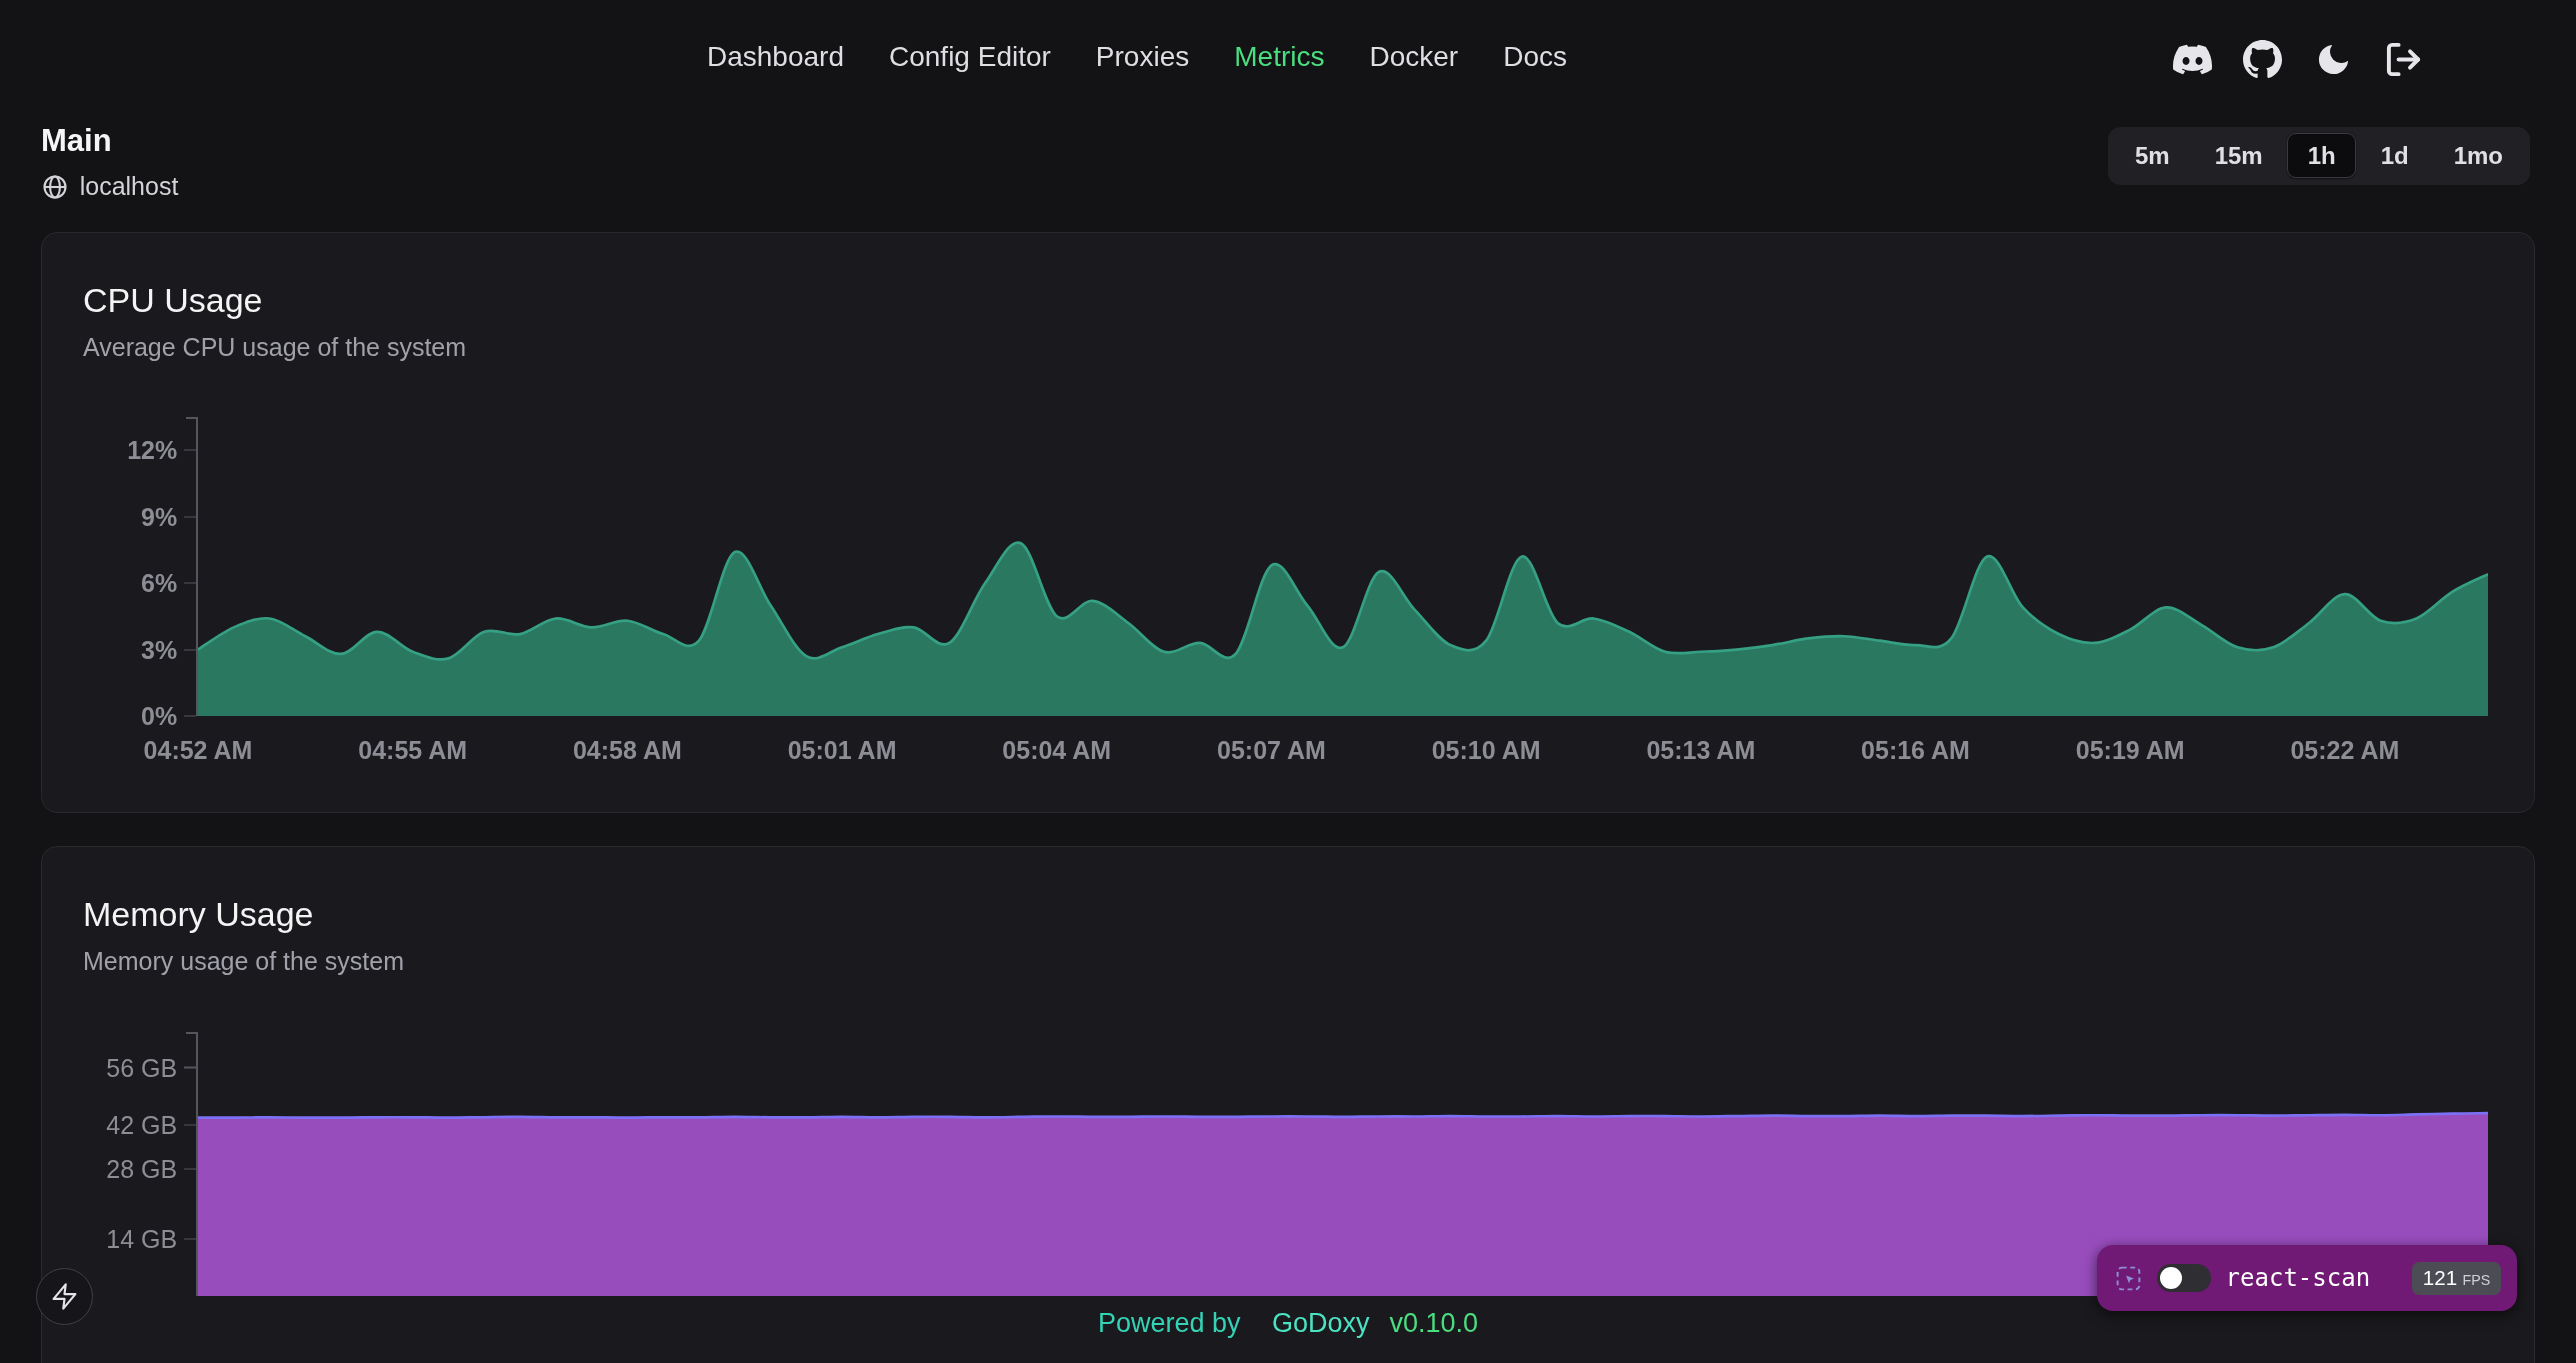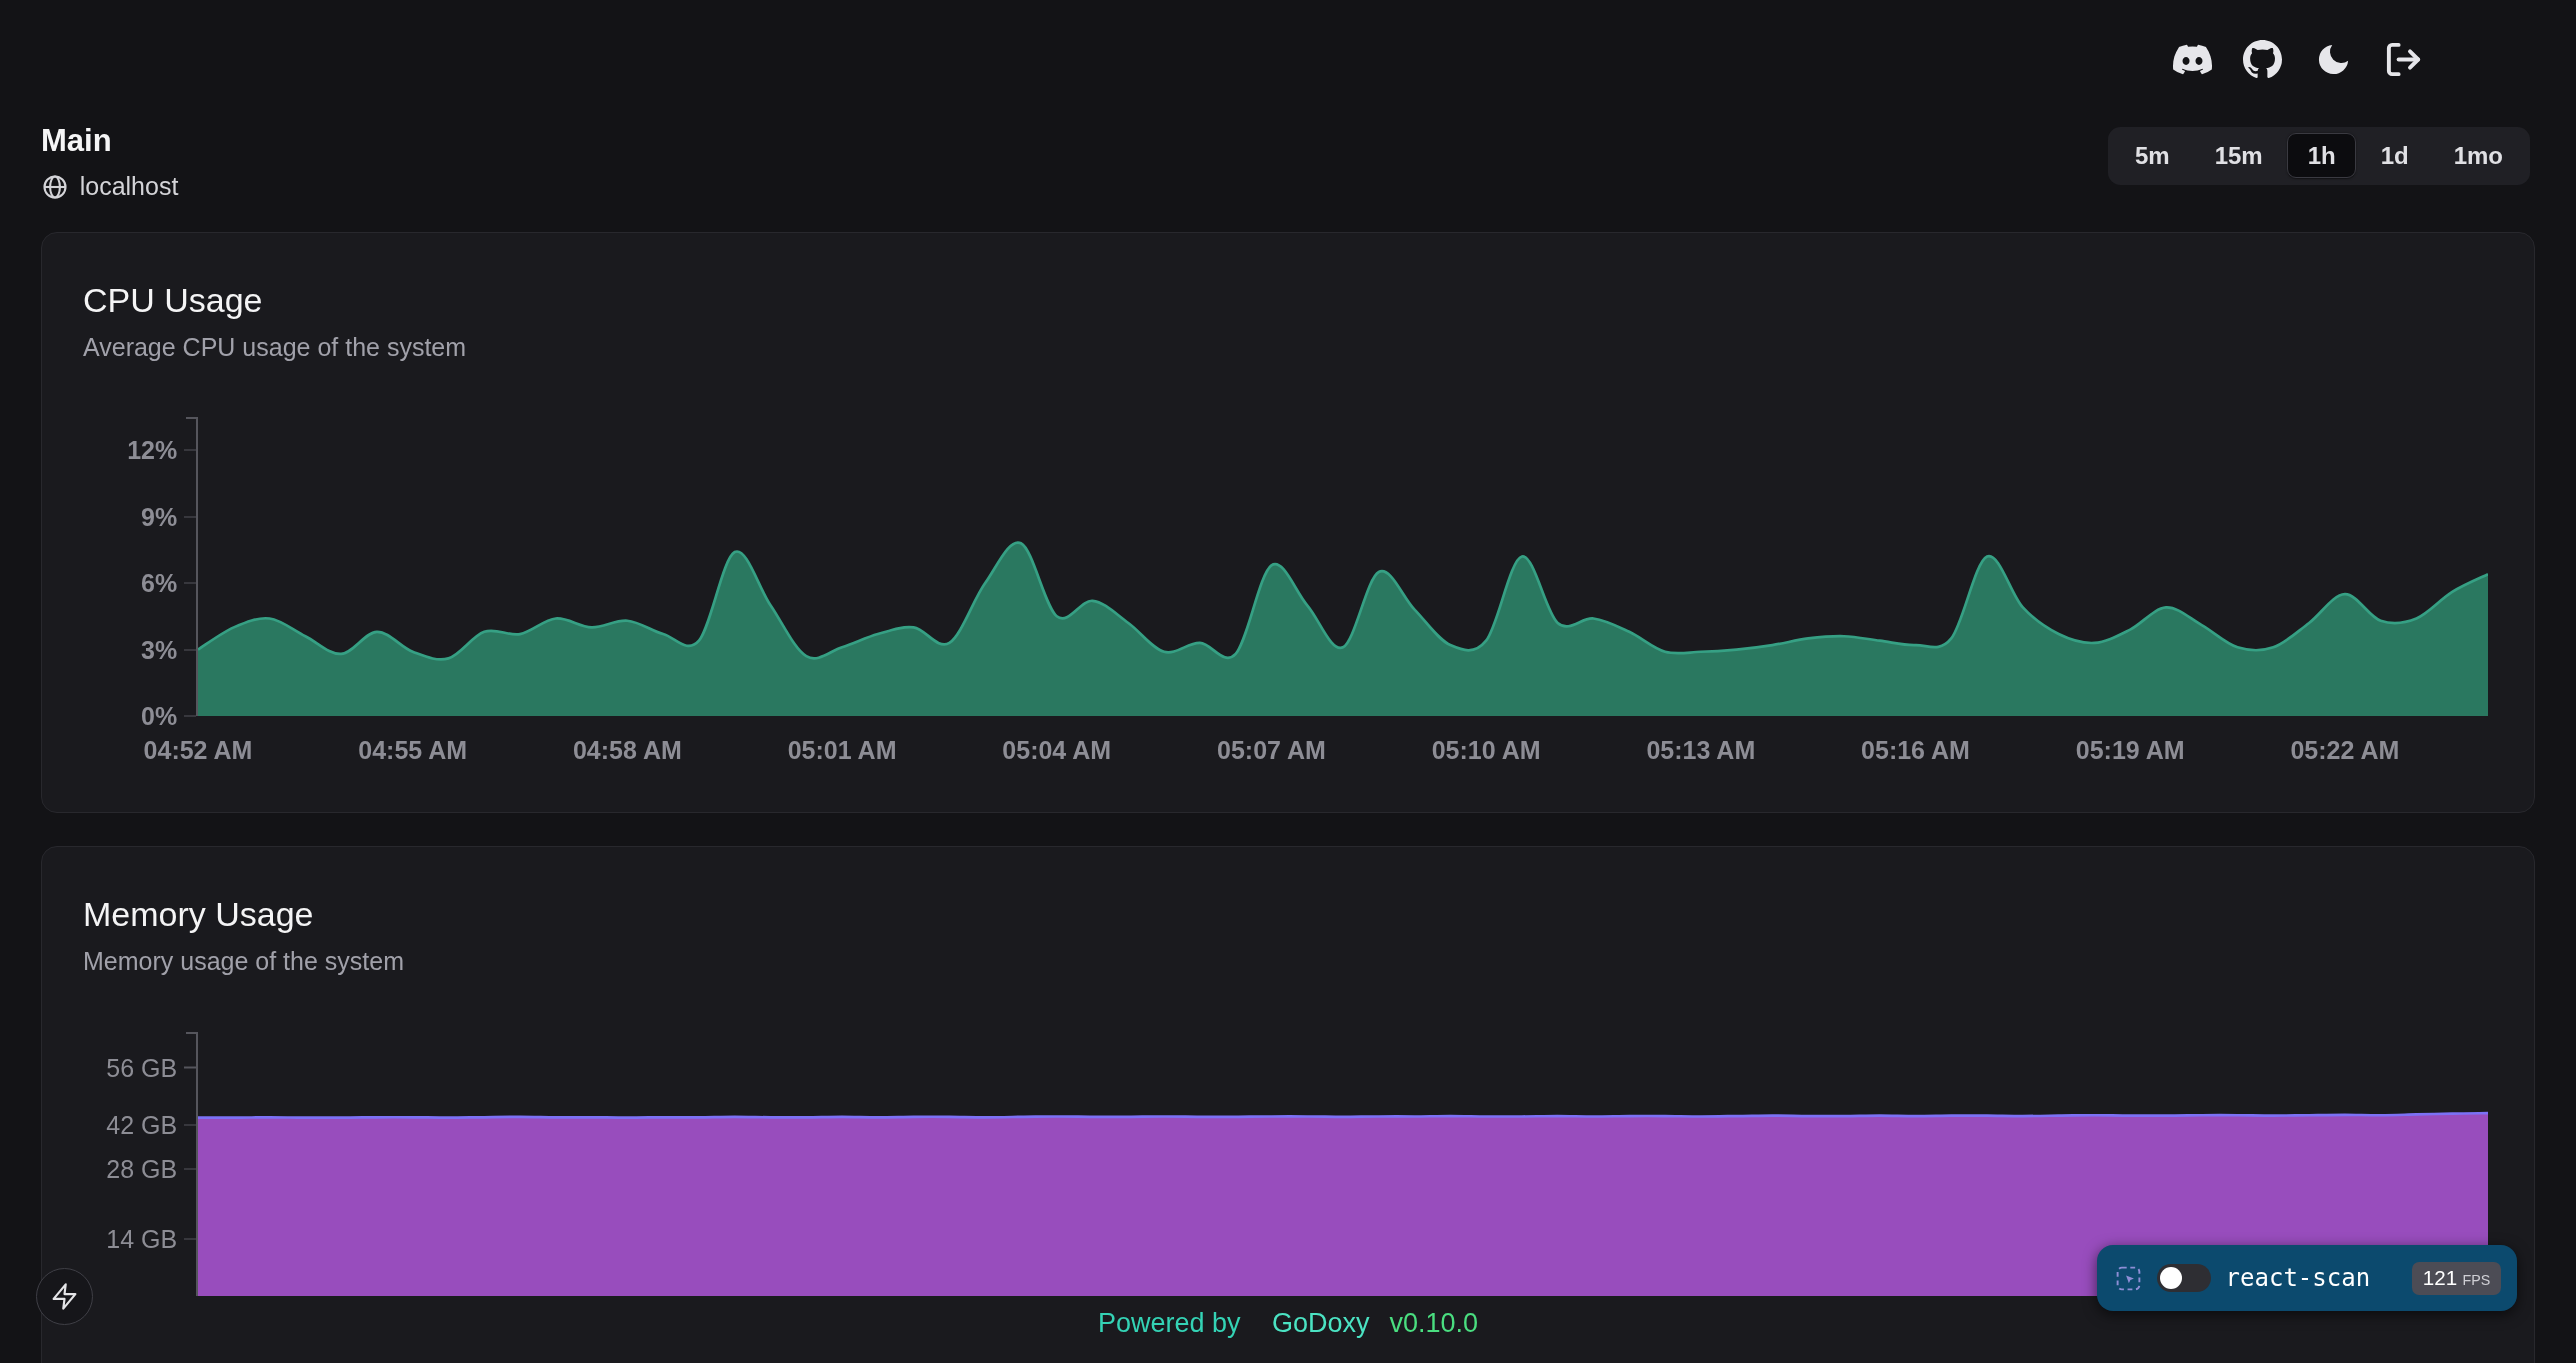--- a/index.html
+++ b/index.html
@@ -73,37 +73,45 @@
   .footer .brand { color:#4be3c3; margin-left:24px; cursor:pointer; }
   .footer .version { color:#4ade80; margin-left:12.5px; }
 
   
   .zap-btn { position:absolute; left:36px; top:1268px; width:57px; height:57px; border-radius:50%;
     border:1.8px solid #3f3f46; background:#16161a; display:flex; align-items:center; justify-content:center;
     cursor:pointer; z-index:6; }
   .zap-btn svg { width:29px; height:29px; color:#e4e4e7; }
 
   
-  .react-scan { position:absolute; left:2097px; top:1245px; width:420px; height:66px; background:#0c4a6e;
+  .react-scan { position:absolute; left:2097px; top:1245px; width:420px; height:66px; background:#701a75;
     border-radius:16px; display:flex; align-items:center; gap:14.3px; padding:0 16px; z-index:7;
     box-shadow:0 3.6px 14.3px rgba(0,0,0,.6); }
   .rs-icon { width:30px; height:30px; display:flex; align-items:center; justify-content:center; cursor:pointer; }
   .rs-icon svg { width:29px; height:29px; }
   .rs-toggle { width:54px; height:28px; border-radius:14.3px; background:#2e2e33; position:relative; cursor:pointer; flex:0 0 auto; }
   .rs-knob { position:absolute; left:2.7px; top:2.7px; width:22.4px; height:22.4px; border-radius:50%; background:#fff; }
   .rs-label { font-family:"DejaVu Sans Mono","Liberation Mono",monospace; font-size:24px; color:#fff; flex:1; }
   .rs-badge { background:#4c4c55; border-radius:7.2px; padding:4.5px 10.7px; display:flex; align-items:baseline; gap:5.4px; }
   .rs-fps { font-size:20.6px; color:#fff; }
   .rs-fps-unit { font-size:14.3px; color:#cfcfd5; }
 </style>
 </head>
 <body>
 
 <div id="screen">
 
+  <nav class="topnav">
+    <span class="nav-item">Dashboard</span>
+    <span class="nav-item">Config Editor</span>
+    <span class="nav-item">Proxies</span>
+    <span class="nav-item active">Metrics</span>
+    <span class="nav-item">Docker</span>
+    <span class="nav-item">Docs</span>
+  </nav>
 
   <div class="header-icons">
     <span class="hicon">
       <svg viewBox="0 0 24 24" fill="currentColor">
           <path d="M20.317 4.37a19.79 19.79 0 0 0-4.885-1.515.074.074 0 0 0-.079.037c-.211.375-.445.865-.608 1.25a18.27 18.27 0 0 0-5.487 0 12.64 12.64 0 0 0-.617-1.25.077.077 0 0 0-.079-.037A19.736 19.736 0 0 0 3.677 4.37a.07.07 0 0 0-.032.027C.533 9.046-.32 13.58.099 18.058a.082.082 0 0 0 .031.056 19.9 19.9 0 0 0 5.993 3.03.078.078 0 0 0 .084-.028 14.09 14.09 0 0 0 1.226-1.994.076.076 0 0 0-.041-.106 13.107 13.107 0 0 1-1.872-.892.077.077 0 0 1-.008-.128c.126-.094.252-.192.372-.291a.074.074 0 0 1 .077-.01c3.928 1.793 8.18 1.793 12.062 0a.074.074 0 0 1 .078.009c.12.099.246.198.373.293a.077.077 0 0 1-.006.127 12.3 12.3 0 0 1-1.873.892.077.077 0 0 0-.041.106c.36.698.772 1.363 1.225 1.993a.076.076 0 0 0 .084.029 19.84 19.84 0 0 0 6.002-3.03.077.077 0 0 0 .032-.055c.5-5.177-.838-9.674-3.549-13.66a.06.06 0 0 0-.031-.029zM8.02 15.33c-1.183 0-2.157-1.085-2.157-2.419 0-1.333.956-2.419 2.157-2.419 1.21 0 2.176 1.096 2.157 2.42 0 1.333-.956 2.418-2.157 2.418zm7.975 0c-1.183 0-2.157-1.085-2.157-2.419 0-1.333.955-2.419 2.157-2.419 1.21 0 2.176 1.096 2.157 2.42 0 1.333-.946 2.418-2.157 2.418z"></path>
         </svg>
     </span>
     <span class="hicon">
       <svg viewBox="0 0 16 16" fill="currentColor">
           <path d="M8 0C3.58 0 0 3.58 0 8c0 3.54 2.29 6.53 5.47 7.59.4.07.55-.17.55-.38 0-.19-.01-.82-.01-1.49-2.01.37-2.53-.49-2.69-.94-.09-.23-.48-.94-.82-1.13-.28-.15-.68-.52-.01-.53.63-.01 1.08.58 1.23.82.72 1.21 1.87.87 2.33.66.07-.52.28-.87.51-1.07-1.78-.2-3.64-.89-3.64-3.95 0-.87.31-1.59.82-2.15-.08-.2-.36-1.02.08-2.12 0 0 .67-.21 2.2.82.64-.18 1.32-.27 2-.27s1.36.09 2 .27c1.53-1.04 2.2-.82 2.2-.82.44 1.1.16 1.92.08 2.12.51.56.82 1.27.82 2.15 0 3.07-1.87 3.75-3.65 3.95.29.25.54.73.54 1.48 0 1.07-.01 1.93-.01 2.2 0 .21.15.46.55.38A8.01 8.01 0 0 0 16 8c0-4.42-3.58-8-8-8z"></path>

